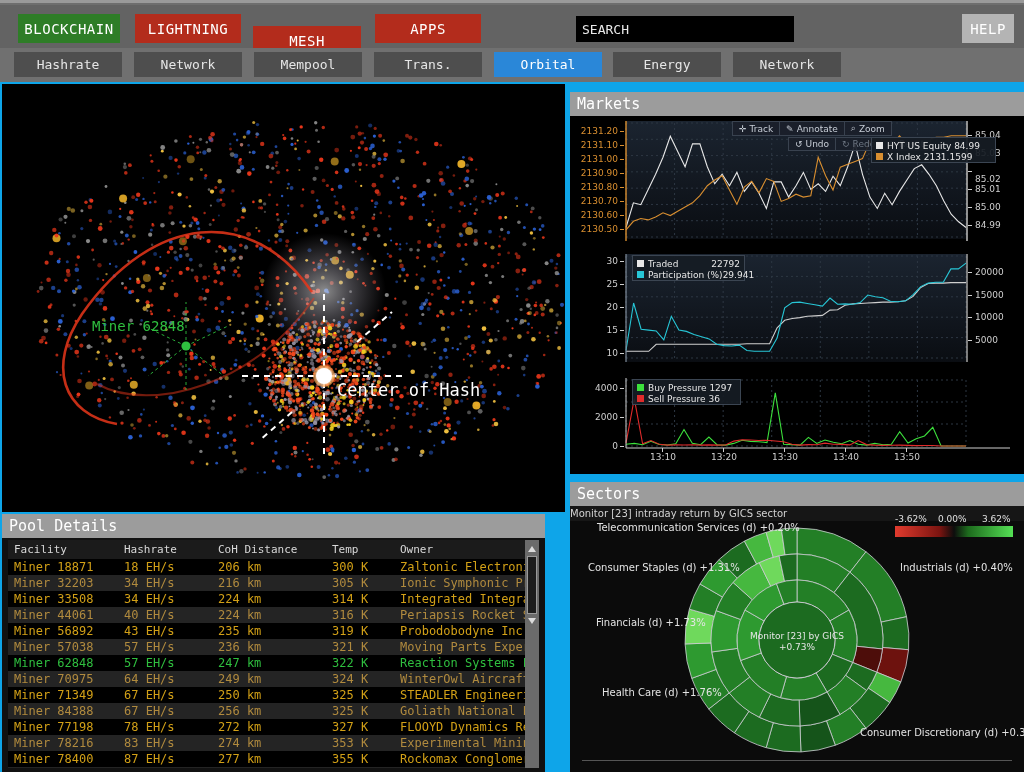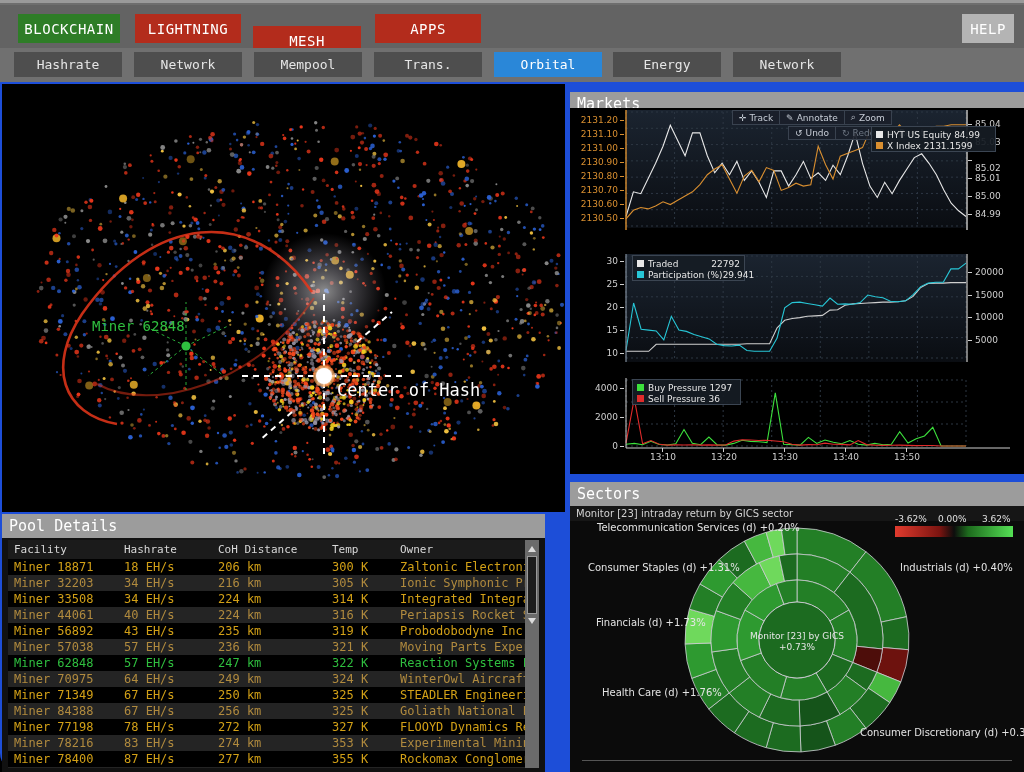--- a/index.html
+++ b/index.html
@@ -1,17 +1,17 @@
 <!DOCTYPE html>
 <html><head>
 <meta charset="utf-8">
 <style>
   html,body{margin:0;padding:0;background:#000;}
   body{width:1024px;height:772px;overflow:hidden;font-family:"DejaVu Sans Mono",monospace;}
-  #app{position:relative;width:1024px;height:772px;background:#1d4ed8;border-radius:19px;}
+  #app{position:relative;width:1024px;height:772px;background:#0ea5e9;}
 
   
   .topstrip{position:absolute;left:0;top:0;width:1024px;height:5px;background:#9a9a9a;}
   .topstrip:after{content:"";position:absolute;left:0;top:3px;width:1024px;height:2px;background:#6e6e6e;}
   .navbar{position:absolute;left:0;top:5px;width:1024px;height:43px;background:#636363;}
   .navbtn{position:absolute;top:9px;height:29px;border:0;color:#fff;
           font-family:"DejaVu Sans Mono",monospace;font-size:14px;letter-spacing:.5px;
           display:flex;align-items:center;justify-content:center;cursor:pointer;}
   .nav-green{background:#2e7d27;}
   .nav-red{background:#b32c1c;}
@@ -70,21 +70,21 @@
   .tbtn{padding:1px 6px;display:flex;align-items:center;gap:3px;border-right:1px solid #39424f;cursor:pointer;}
   .tbtn:last-child{border-right:0;}
   .tbtn.dim{color:#6d7682;}
   .tbico{font-size:9px;}
 
   
   #sectors{position:absolute;left:570px;top:482px;width:454px;height:290px;background:#0b0b0b;}
   #sectors .pt{left:0;top:0;width:454px;height:24px;}
   .subcap{position:absolute;left:0;top:24px;width:454px;height:15px;background:#161616;
           color:#d2d2d2;font-family:"DejaVu Sans",sans-serif;font-size:10px;
-          display:flex;align-items:center;padding-left:6px;box-sizing:border-box;}
+          display:flex;align-items:center;padding-left:0;box-sizing:border-box;}
   .slabel{position:absolute;font-family:"DejaVu Sans",sans-serif;font-size:10px;color:#e4e4e4;white-space:nowrap;}
   .cbar{position:absolute;width:118px;height:11px;
         background:linear-gradient(90deg,#e23b2e 0%,#7a1410 38%,#0d0d0d 50%,#1d6b1d 62%,#55e055 100%);}
   .cbl{position:absolute;font-family:"DejaVu Sans",sans-serif;font-size:9px;color:#e0e0e0;}
   .sep{position:absolute;background:#555;}
 </style>
 </head>
 <body>
 
 <div id="app">
@@ -97,20 +97,21 @@
       </div>
     <div class="navbtn nav-red" style="left:135px;width:106px;">
         <span>LIGHTNING</span>
       </div>
     <div class="navbtn nav-red" style="left:253px;width:108px;margin-top:12px;">
         <span>MESH</span>
       </div>
     <div class="navbtn nav-red" style="left:375px;width:106px;">
         <span>APPS</span>
       </div>
+    <div class="searchbox" placeholder="SEARCH">SEARCH</div>
     <div class="navbtn nav-grey" style="left:962px;width:52px;">
         <span>HELP</span>
       </div>
   </div>
 
   <div class="tabbar">
     <div class="tab" style="left:14px;width:108px;">
         <span>Hashrate</span>
       </div>
     <div class="tab" style="left:134px;width:108px;">
@@ -2388,21 +2389,21 @@
     <div class="sb">
       <div class="ar up"></div>
       <div class="thumb"></div>
       <div class="ar dn"></div>
     </div>
   </div>
 
   <div id="markets">
     <div class="panel-title pt">Markets</div>
 
-    <div class="mchart" style="top:16px;width:454px;height:132px;">
+    <div class="mchart" style="top:27px;width:454px;height:132px;">
       <div class="plotbg" style="left:56px;top:2px;width:340px;height:118px;"></div>
       <svg id="mc1" width="454" height="132" style="position:absolute;left:0;top:0;">
           <line x1="56" x2="56" y1="4" y2="118" stroke="#2d3743" stroke-dasharray="2 3"></line>
           <line x1="104.57142857142857" x2="104.57142857142857" y1="4" y2="118" stroke="#2d3743" stroke-dasharray="2 3"></line>
           <line x1="153.14285714285714" x2="153.14285714285714" y1="4" y2="118" stroke="#2d3743" stroke-dasharray="2 3"></line>
           <line x1="201.71428571428572" x2="201.71428571428572" y1="4" y2="118" stroke="#2d3743" stroke-dasharray="2 3"></line>
           <line x1="250.28571428571428" x2="250.28571428571428" y1="4" y2="118" stroke="#2d3743" stroke-dasharray="2 3"></line>
           <line x1="298.8571428571429" x2="298.8571428571429" y1="4" y2="118" stroke="#2d3743" stroke-dasharray="2 3"></line>
           <line x1="347.42857142857144" x2="347.42857142857144" y1="4" y2="118" stroke="#2d3743" stroke-dasharray="2 3"></line>
           <line x1="396" x2="396" y1="4" y2="118" stroke="#2d3743" stroke-dasharray="2 3"></line>

